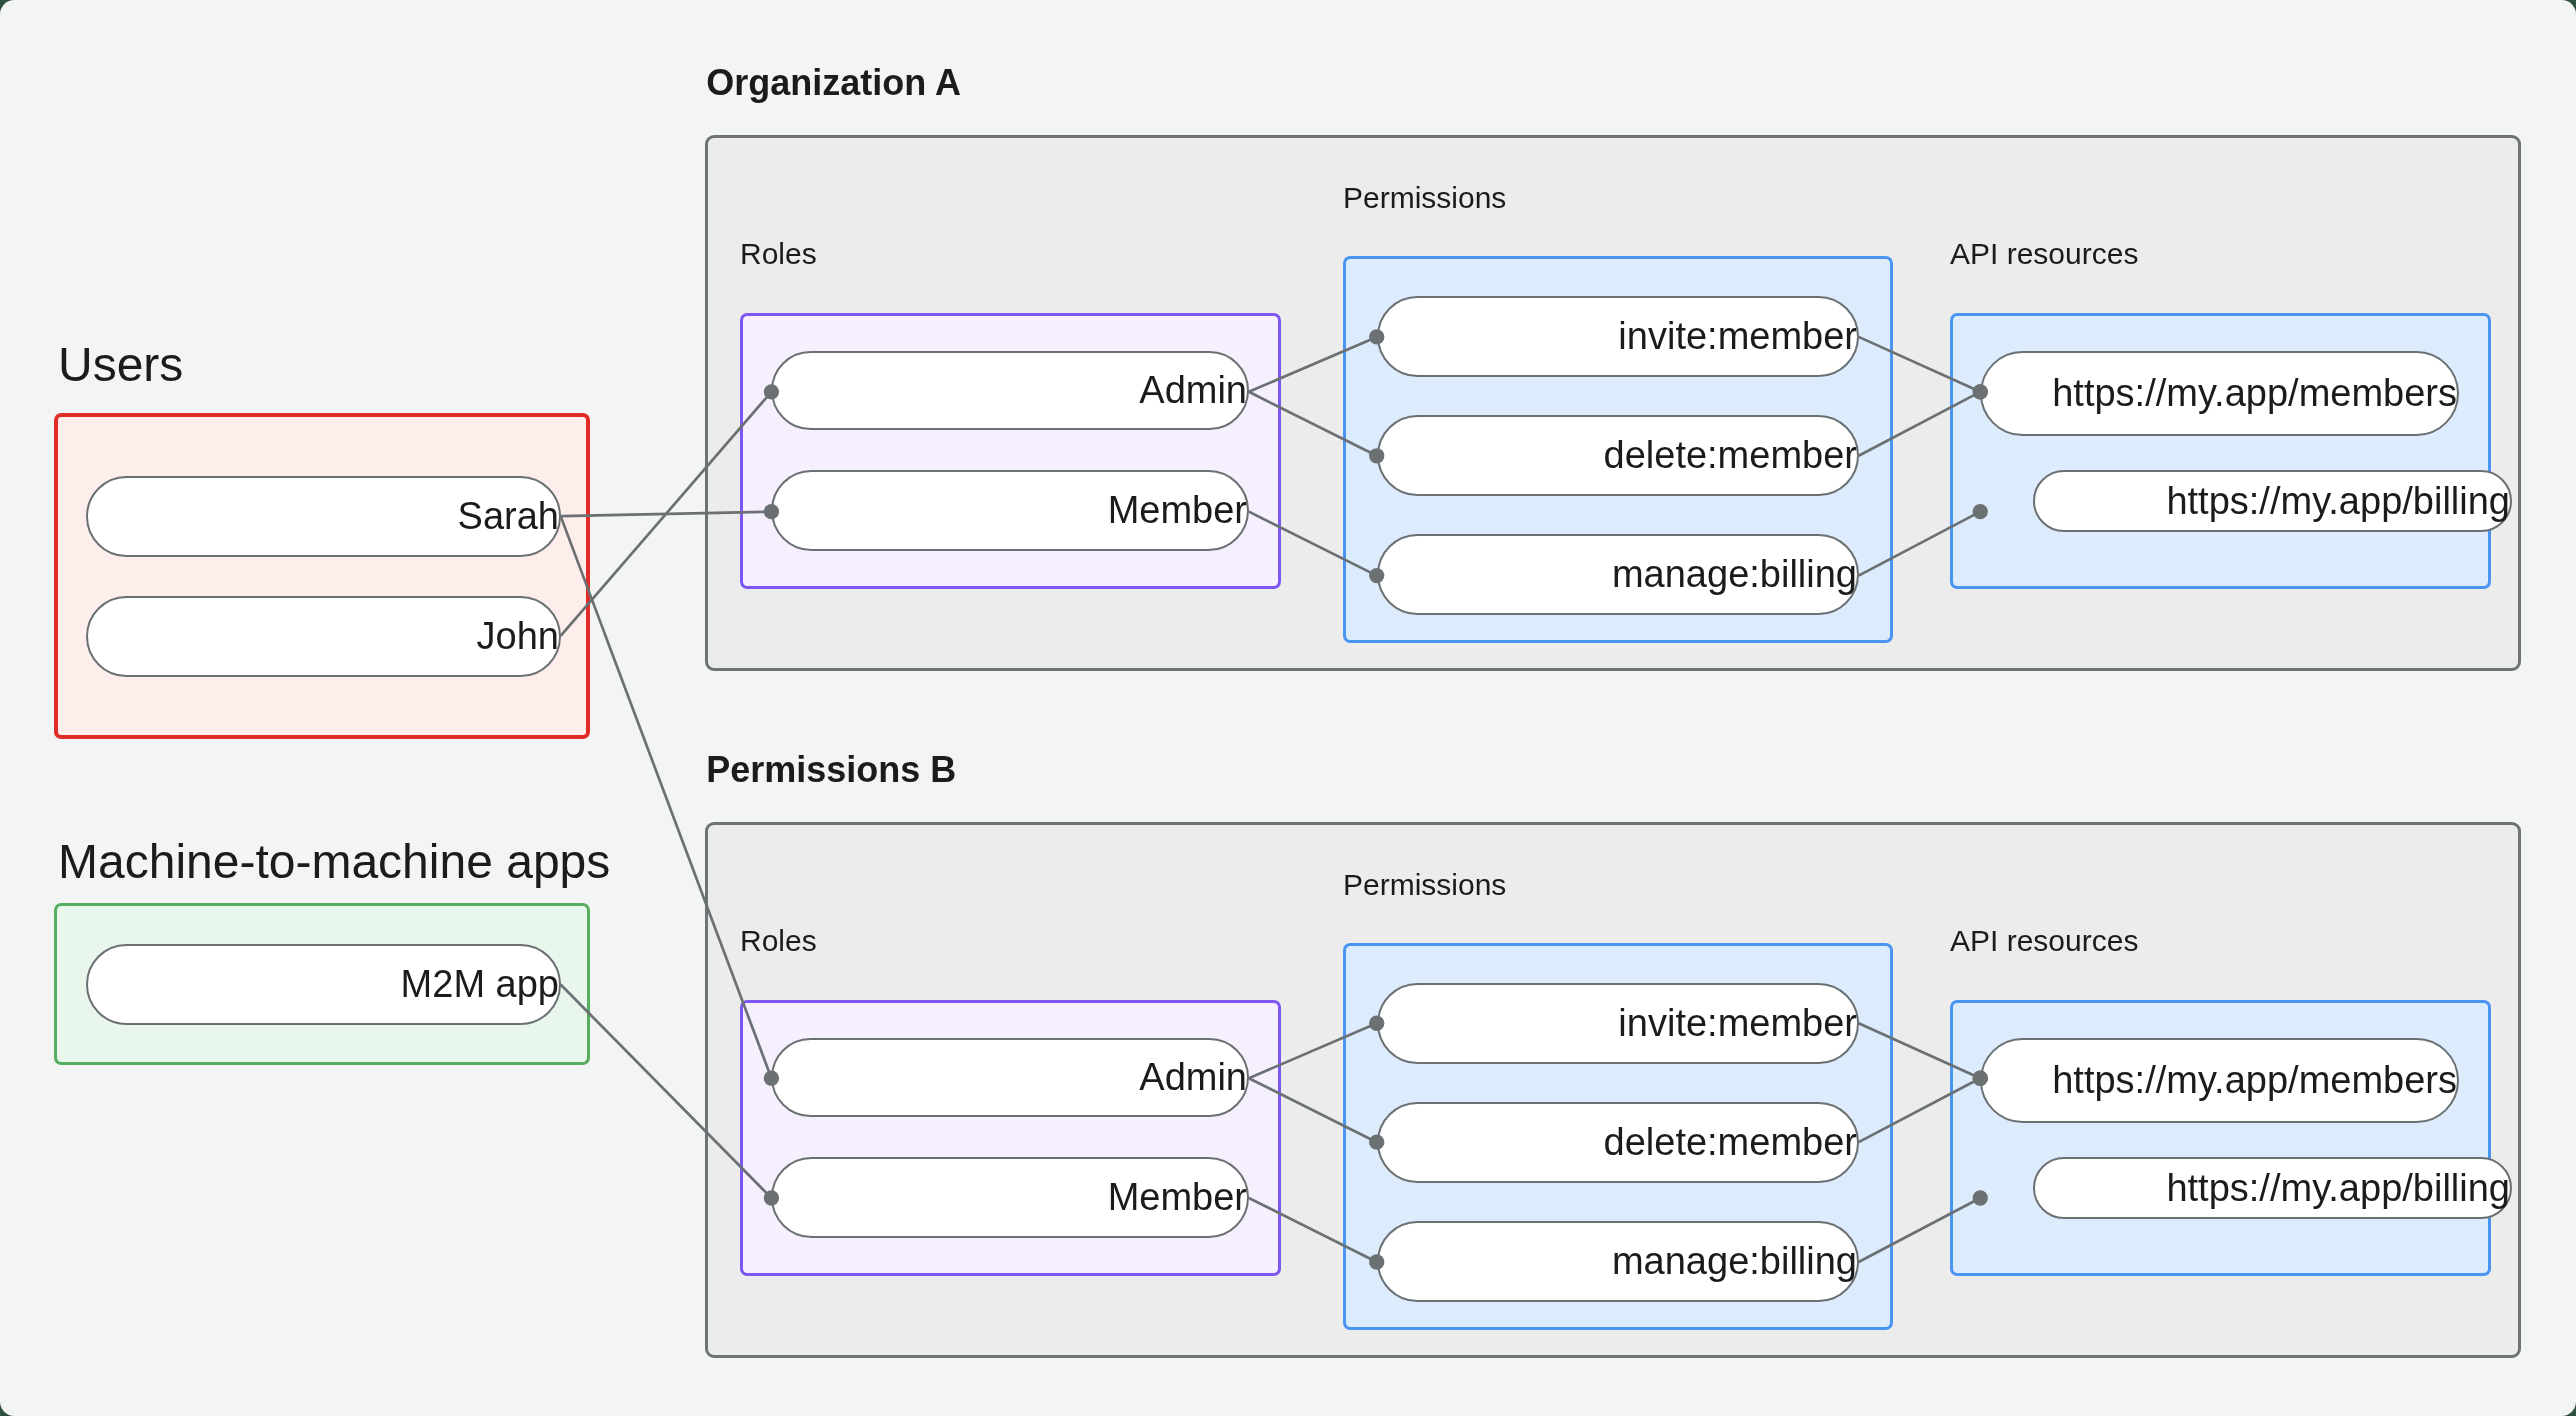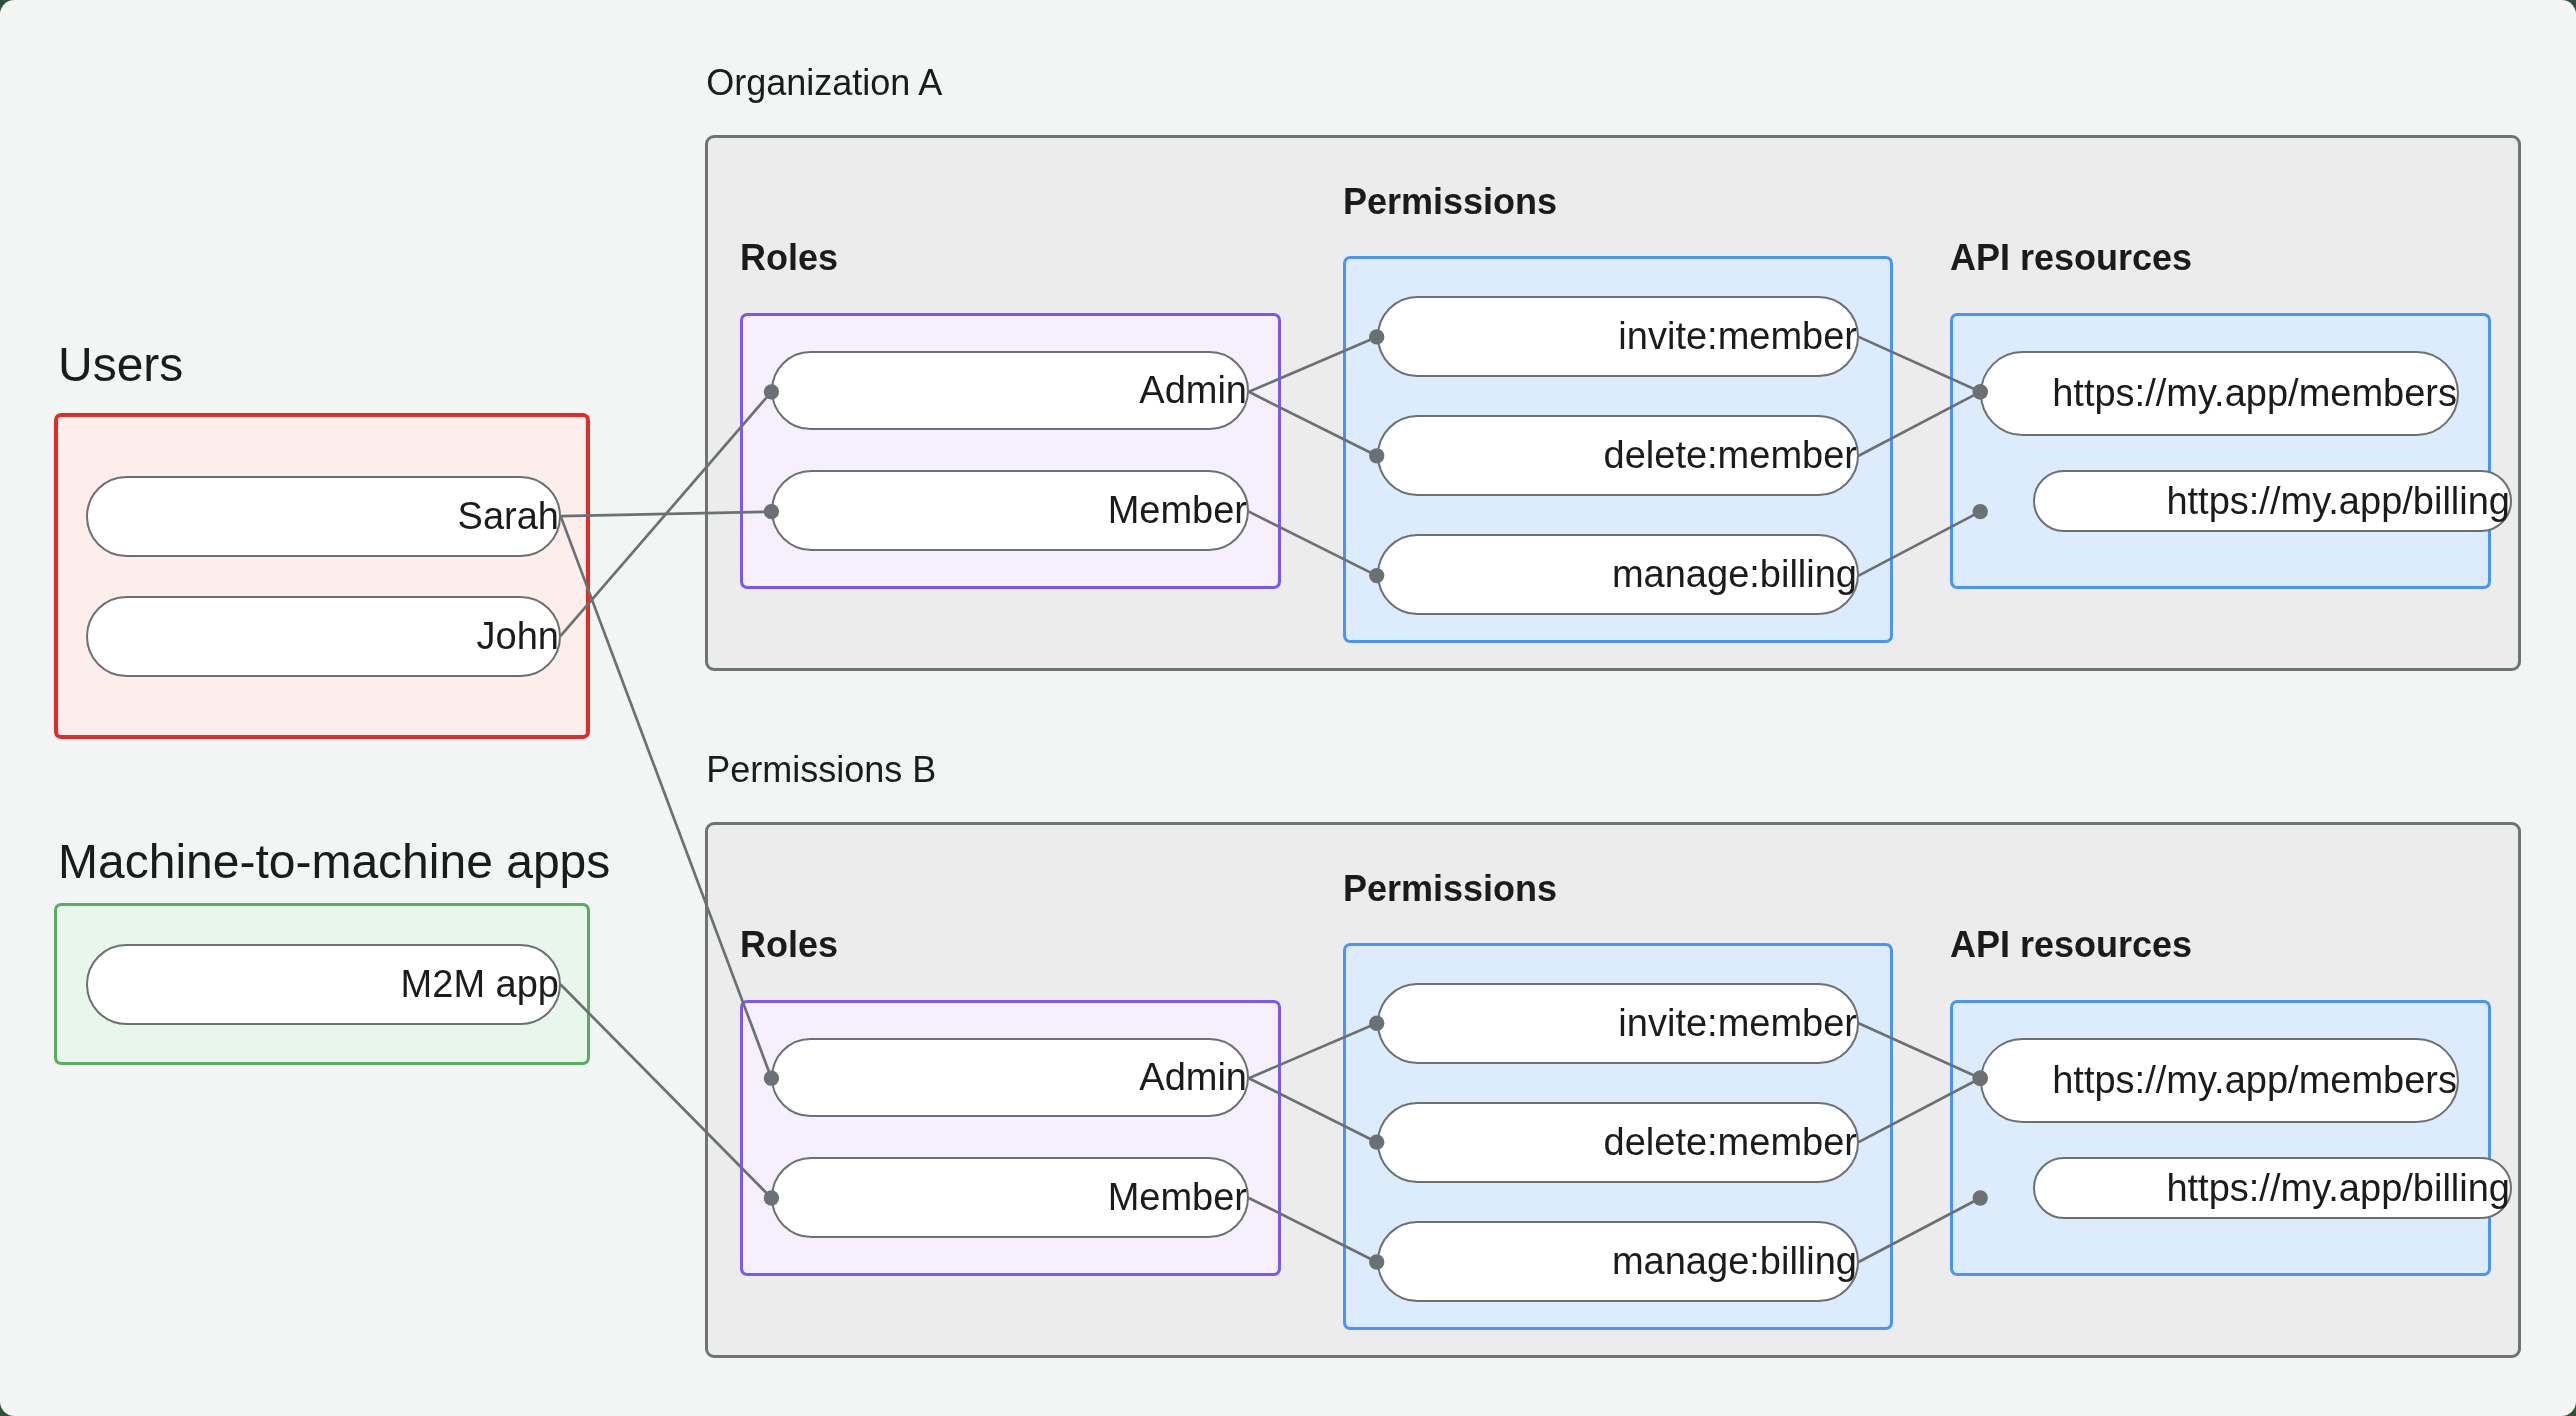--- a/index.html
+++ b/index.html
@@ -14,22 +14,22 @@
   .page{position:relative;width:2576px;height:1416px;background:var(--canvas-bg);border-radius:14.4px;overflow:hidden}
   .sec-title{position:absolute;font-size:48px;line-height:1.15;font-weight:500;color:var(--text);white-space:nowrap}
   .group-box{position:absolute;border-radius:7.2px}
   .users-box{left:54px;top:413px;width:536px;height:326px;background:var(--users-fill);border:4.5px solid var(--users-border)}
   .m2m-box{left:54px;top:903px;width:536px;height:162px;background:var(--m2m-fill);border:3.6px solid var(--m2m-border)}
   .pill{position:absolute;background:var(--node-fill);border:2.7px solid var(--node-border);border-radius:900px;
         display:flex;align-items:center;justify-content:flex-end;font-size:38px;color:var(--text);white-space:nowrap}
   .org{position:absolute;left:705px;width:1816px;height:536px;background:var(--org-fill);
        border:3.6px solid var(--org-border);border-radius:9px}
   .org-a{top:135px}.org-b{top:822px}
-  .org-title{position:absolute;left:-1.8px;top:-76px;font-size:36px;font-weight:400;line-height:1.15;white-space:nowrap}
-  .area-label{position:absolute;font-size:36px;font-weight:700;line-height:1.15;white-space:nowrap}
+  .org-title{position:absolute;left:-1.8px;top:-76px;font-size:36px;font-weight:700;line-height:1.15;white-space:nowrap}
+  .area-label{position:absolute;font-size:30px;font-weight:400;line-height:1.15;white-space:nowrap}
   .lbl-roles{left:32px;top:99px}.lbl-perms{left:635px;top:43px}.lbl-api{left:1242px;top:99px}
   .zone{position:absolute;border-radius:7.2px}
   .zone-roles{left:32px;top:175px;width:541px;height:276px;background:var(--roles-fill);border:3.6px solid var(--roles-border)}
   .zone-perms{left:635px;top:118px;width:550px;height:387px;background:var(--perm-fill);border:3.6px solid var(--perm-border)}
   .zone-api{left:1242px;top:175px;width:541px;height:276px;background:var(--perm-fill);border:3.6px solid var(--perm-border)}
   .p-admin{left:63px;top:213px;width:478px;height:79px}
   .p-member{left:63px;top:332px;width:478px;height:81px}
   .p-invite{left:669px;top:158px;width:482px;height:81px}
   .p-delete{left:669px;top:277px;width:482px;height:81px}
   .p-manage{left:669px;top:396px;width:482px;height:81px}

